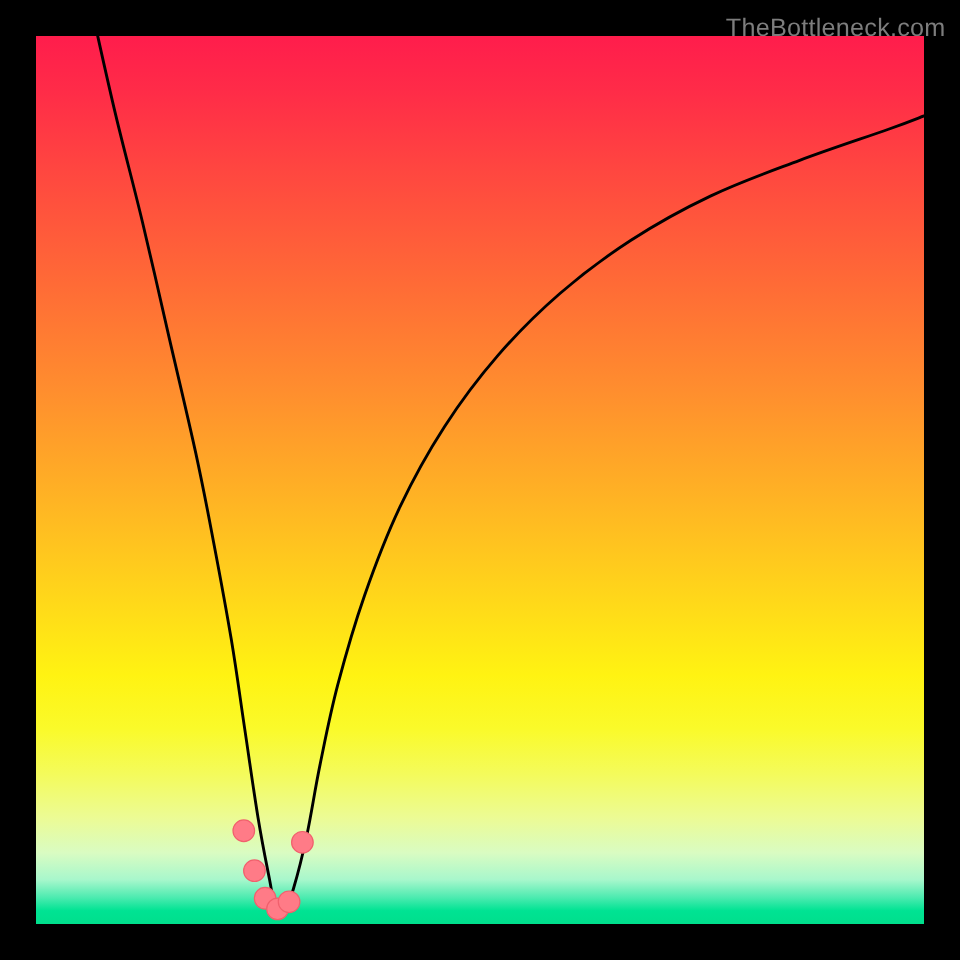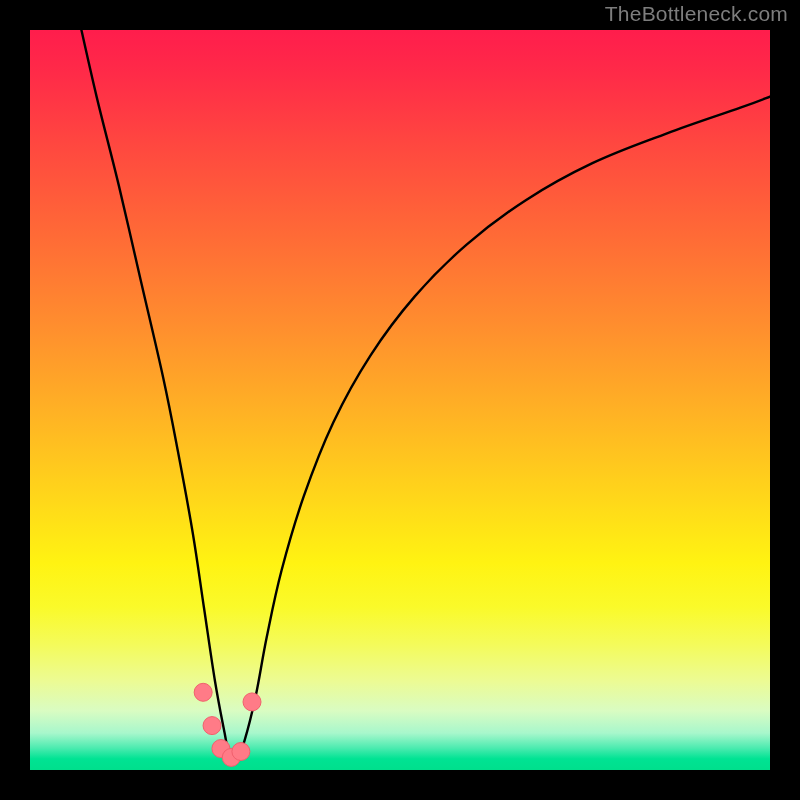--- a/index.html
+++ b/index.html
@@ -47,21 +47,21 @@
       #00e393 98.5%,
       #00df8c 100%
     );
   }
   svg.curves {
     position: absolute;
     inset: 0;
   }
   .watermark {
     position: absolute;
-    top: 2px;
+    top: 12px;
     right: 12px;
     color: #7d7d7d;
     font-size: 21px;
     letter-spacing: 0.2px;
   }
 </style>
 </head>
 <body>
 
 <div class="stage">

